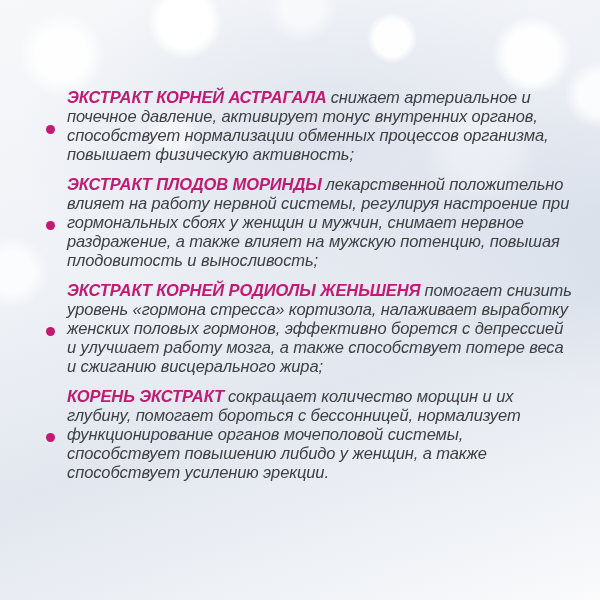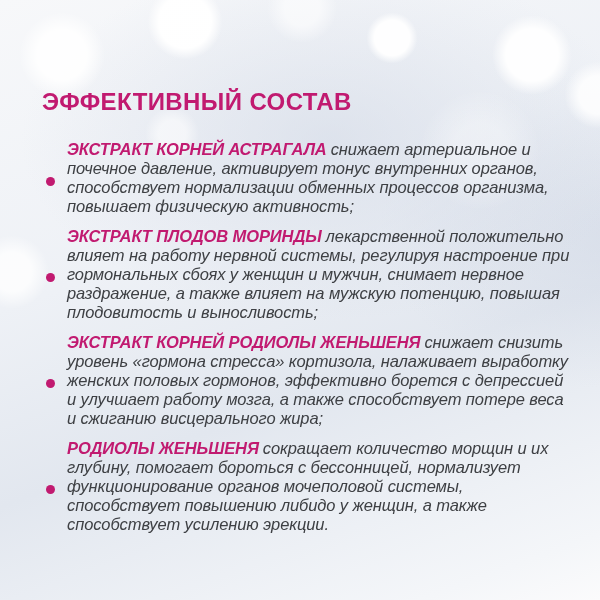--- a/index.html
+++ b/index.html
@@ -80,33 +80,32 @@
     color: var(--accent);
     font-weight: 700;
     margin-right: 4px;
   }
 </style>
 </head>
 <body>
 
 <div class="stage">
   <div class="card">
-    <h1 class="title">ЭФФЕКТИВНЫЙ СОСТАВ</h1>
     <ul class="ingredient-list">
       <li class="item">
         <span class="dot"></span>
         <p class="item-text"><strong class="item-name">ЭКСТРАКТ КОРНЕЙ АСТРАГАЛА</strong><span>снижает артериальное и почечное давление, активирует тонус внутренних органов, способствует нормализации обменных процессов организма, повышает физическую активность;</span></p>
       </li>
       <li class="item">
         <span class="dot"></span>
         <p class="item-text"><strong class="item-name">ЭКСТРАКТ ПЛОДОВ МОРИНДЫ</strong><span>лекарственной положительно влияет на работу нервной системы, регулируя настроение при гормональных сбоях у женщин и мужчин, снимает нервное раздражение, а также влияет на мужскую потенцию, повышая плодовитость и выносливость;</span></p>
       </li>
       <li class="item">
         <span class="dot"></span>
-        <p class="item-text"><strong class="item-name">ЭКСТРАКТ КОРНЕЙ РОДИОЛЫ ЖЕНЬШЕНЯ</strong><span>снижает снизить уровень «гормона стресса» кортизола, налаживает выработку женских половых гормонов, эффективно борется с депрессией и улучшает работу мозга, а также способствует потере веса и сжиганию висцерального жира;</span></p>
+        <p class="item-text"><strong class="item-name">ЭКСТРАКТ КОРНЕЙ РОДИОЛЫ ЖЕНЬШЕНЯ</strong><span>помогает снизить уровень «гормона стресса» кортизола, налаживает выработку женских половых гормонов, эффективно борется с депрессией и улучшает работу мозга, а также способствует потере веса и сжиганию висцерального жира;</span></p>
       </li>
       <li class="item">
         <span class="dot"></span>
-        <p class="item-text"><strong class="item-name">РОДИОЛЫ ЖЕНЬШЕНЯ</strong><span>сокращает количество морщин и их глубину, помогает бороться с бессонницей, нормализует функционирование органов мочеполовой системы, способствует повышению либидо у женщин, а также способствует усилению эрекции.</span></p>
+        <p class="item-text"><strong class="item-name">КОРЕНЬ ЭКСТРАКТ</strong><span>сокращает количество морщин и их глубину, помогает бороться с бессонницей, нормализует функционирование органов мочеполовой системы, способствует повышению либидо у женщин, а также способствует усилению эрекции.</span></p>
       </li>
     </ul>
   </div>
 </div>
 
 </body></html>

